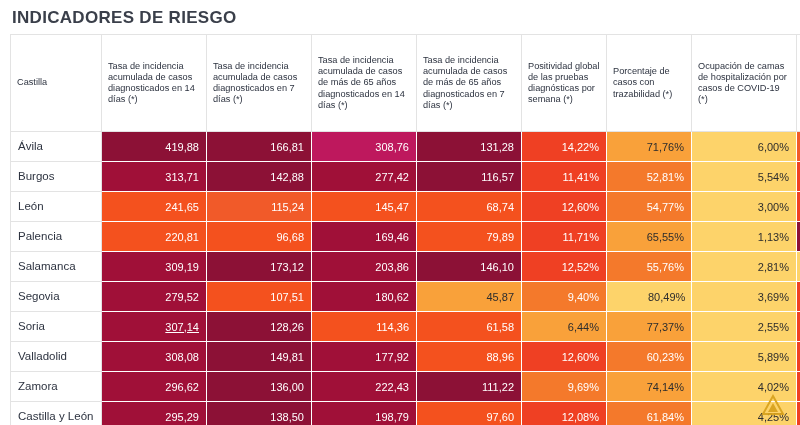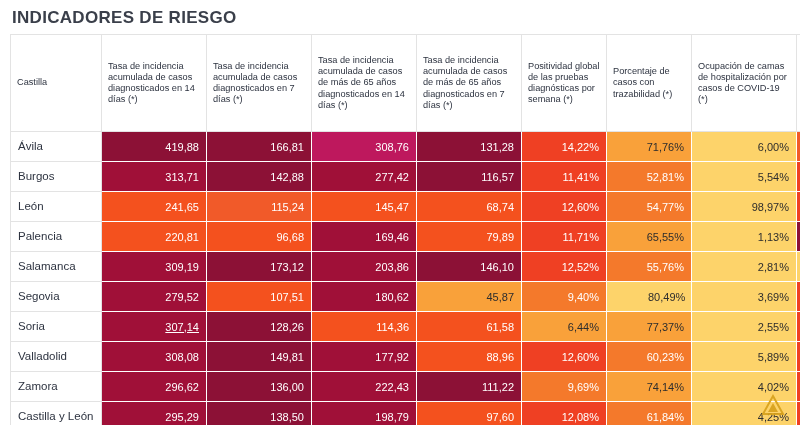--- a/index.html
+++ b/index.html
@@ -140,21 +140,21 @@
           <td class="num" style="background: rgb(239, 64, 35); color: rgb(255, 255, 255);">20,00%</td>
         </tr>
         <tr>
           <td class="prov">León</td>
           <td class="num" style="background: rgb(244, 81, 30); color: rgb(255, 255, 255);">241,65</td>
           <td class="num" style="background: rgb(241, 90, 41); color: rgb(255, 255, 255); padding-left: 48px;">115,24</td>
           <td class="num" style="background: rgb(244, 81, 30); color: rgb(255, 255, 255);">145,47</td>
           <td class="num" style="background: rgb(244, 81, 30); color: rgb(255, 255, 255);">68,74</td>
           <td class="num" style="background: rgb(239, 64, 35); color: rgb(255, 255, 255);">12,60%</td>
           <td class="num" style="background: rgb(244, 121, 43); color: rgb(255, 255, 255);">54,77%</td>
-          <td class="num" style="background: rgb(253, 211, 106); color: rgb(45, 45, 45);">98,97%</td>
+          <td class="num" style="background: rgb(253, 211, 106); color: rgb(45, 45, 45);">3,00%</td>
           <td class="num" style="background: rgb(239, 64, 35); color: rgb(255, 255, 255);">21,43%</td>
         </tr>
         <tr>
           <td class="prov">Palencia</td>
           <td class="num" style="background: rgb(244, 81, 30); color: rgb(255, 255, 255);">220,81</td>
           <td class="num" style="background: rgb(244, 81, 30); color: rgb(255, 255, 255);">96,68</td>
           <td class="num" style="background: rgb(160, 16, 56); color: rgb(255, 255, 255);">169,46</td>
           <td class="num" style="background: rgb(244, 81, 30); color: rgb(255, 255, 255);">79,89</td>
           <td class="num" style="background: rgb(239, 64, 35); color: rgb(255, 255, 255);">11,71%</td>
           <td class="num" style="background: rgb(249, 161, 58); color: rgb(45, 45, 45);">65,55%</td>

